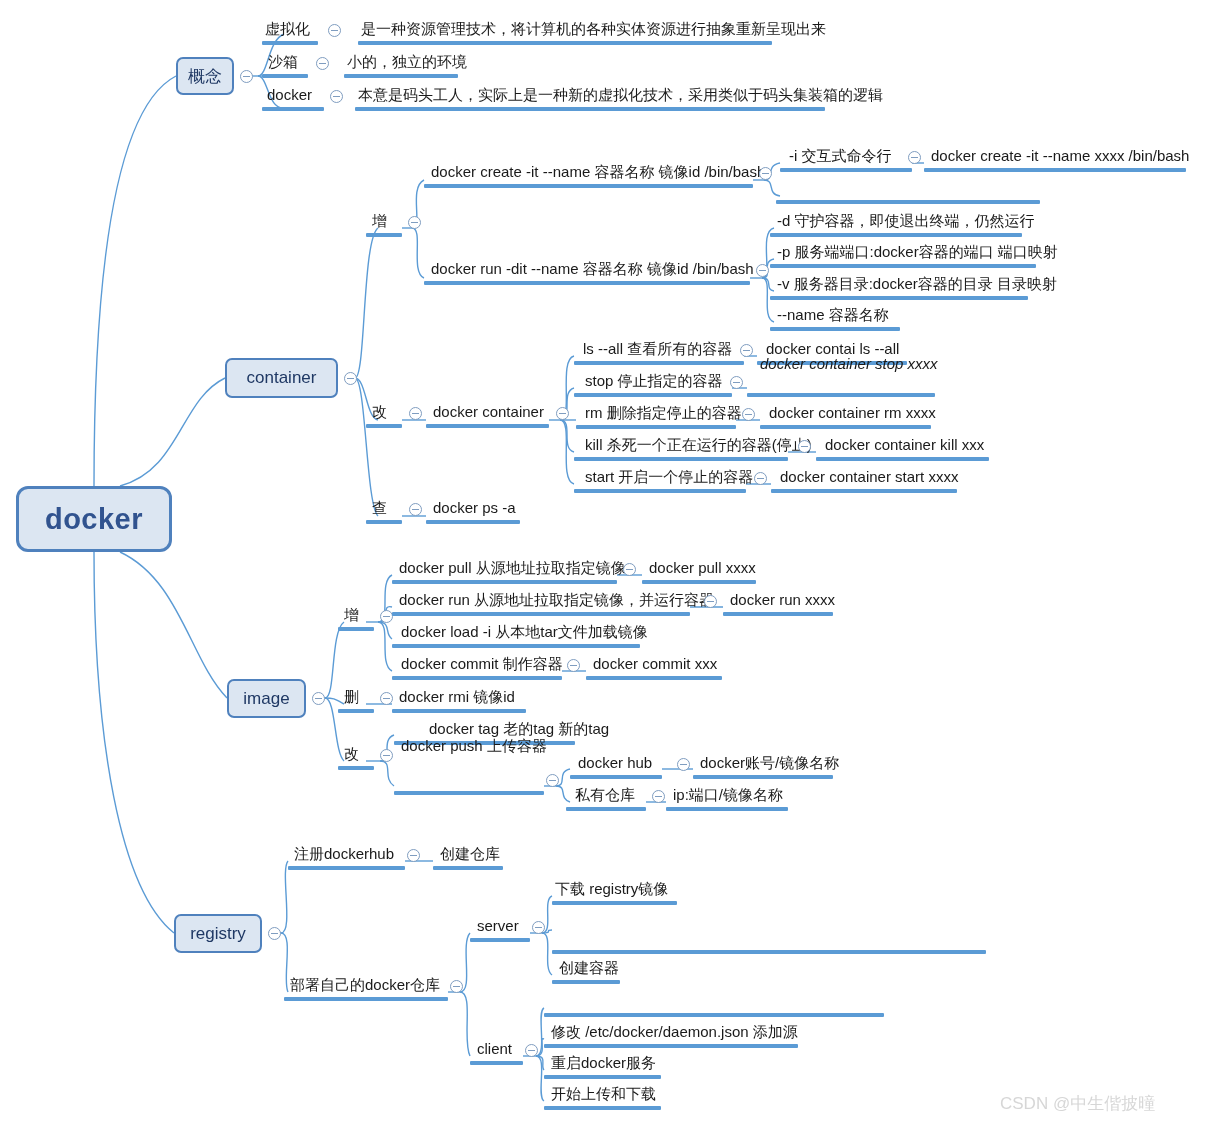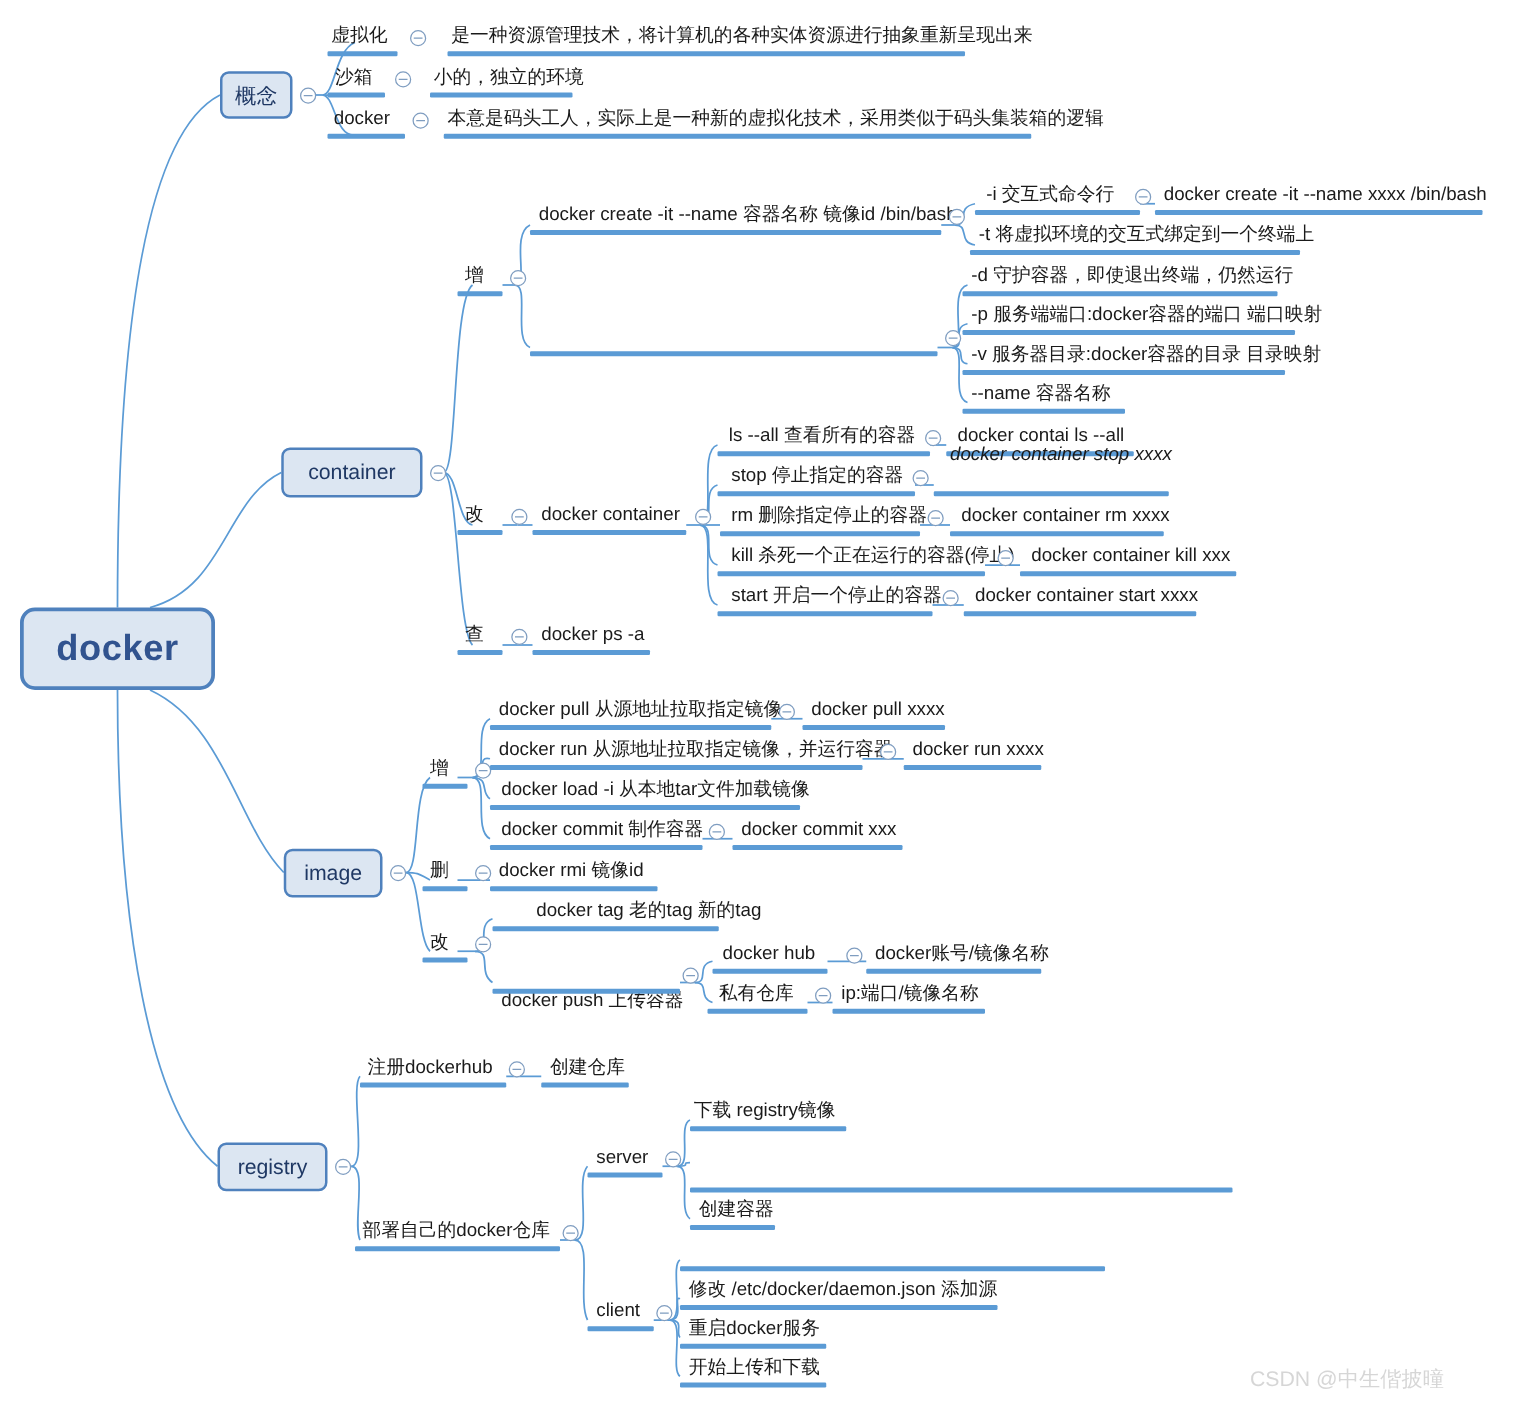--- a/index.html
+++ b/index.html
@@ -265,25 +265,25 @@
   <div class="topic" style="left:786px; top:146px;">
     <span>-i 交互式命令行</span>
   </div>
   <div class="ubar" style="left:780px; top:168px; width:132px;"></div>
   <div class="collapse-icon" style="left:908px; top:151px;"></div>
   <div class="topic" style="left:928px; top:146px;">
     <span>docker create -it --name xxxx /bin/bash</span>
   </div>
   <div class="ubar" style="left:924px; top:168px; width:262px;"></div>
 
-  <div class="topic" style="left:780px; top:178px;">
-    <span>-t 将虚拟环境的交互式绑定到一个终端上</span>
-  </div>
   <div class="ubar" style="left:776px; top:200px; width:264px;"></div>
 
+  <div class="topic" style="left:428px; top:259px;">
+    <span>docker run -dit --name 容器名称 镜像id /bin/bash</span>
+  </div>
   <div class="ubar" style="left:424px; top:281px; width:326px;"></div>
   <div class="collapse-icon" style="left:756px; top:264px;"></div>
 
   <div class="topic" style="left:774px; top:211px;">
     <span>-d 守护容器，即使退出终端，仍然运行</span>
   </div>
   <div class="ubar" style="left:770px; top:233px; width:252px;"></div>
 
   <div class="topic" style="left:774px; top:242px;">
     <span>-p 服务端端口:docker容器的端口 端口映射</span>
@@ -427,21 +427,21 @@
     <span>改</span>
   </div>
   <div class="ubar" style="left:338px; top:766px; width:36px;"></div>
   <div class="collapse-icon" style="left:380px; top:749px;"></div>
 
   <div class="topic" style="left:398px; top:719px;margin-left:28px;">
     <span>docker tag 老的tag 新的tag</span>
   </div>
   <div class="ubar" style="left:394px; top:741px; width:181px;"></div>
 
-  <div class="topic" style="left:398px; top:791px;">
+  <div class="topic" style="left:398px; top:736px;">
     <span>docker push 上传容器</span>
   </div>
   <div class="ubar" style="left:394px; top:791px; width:150px;"></div>
   <div class="collapse-icon" style="left:546px; top:774px;"></div>
 
   <div class="topic" style="left:575px; top:753px;">
     <span>docker hub</span>
   </div>
   <div class="ubar" style="left:570px; top:775px; width:92px;"></div>
   <div class="collapse-icon" style="left:677px; top:758px;"></div>

